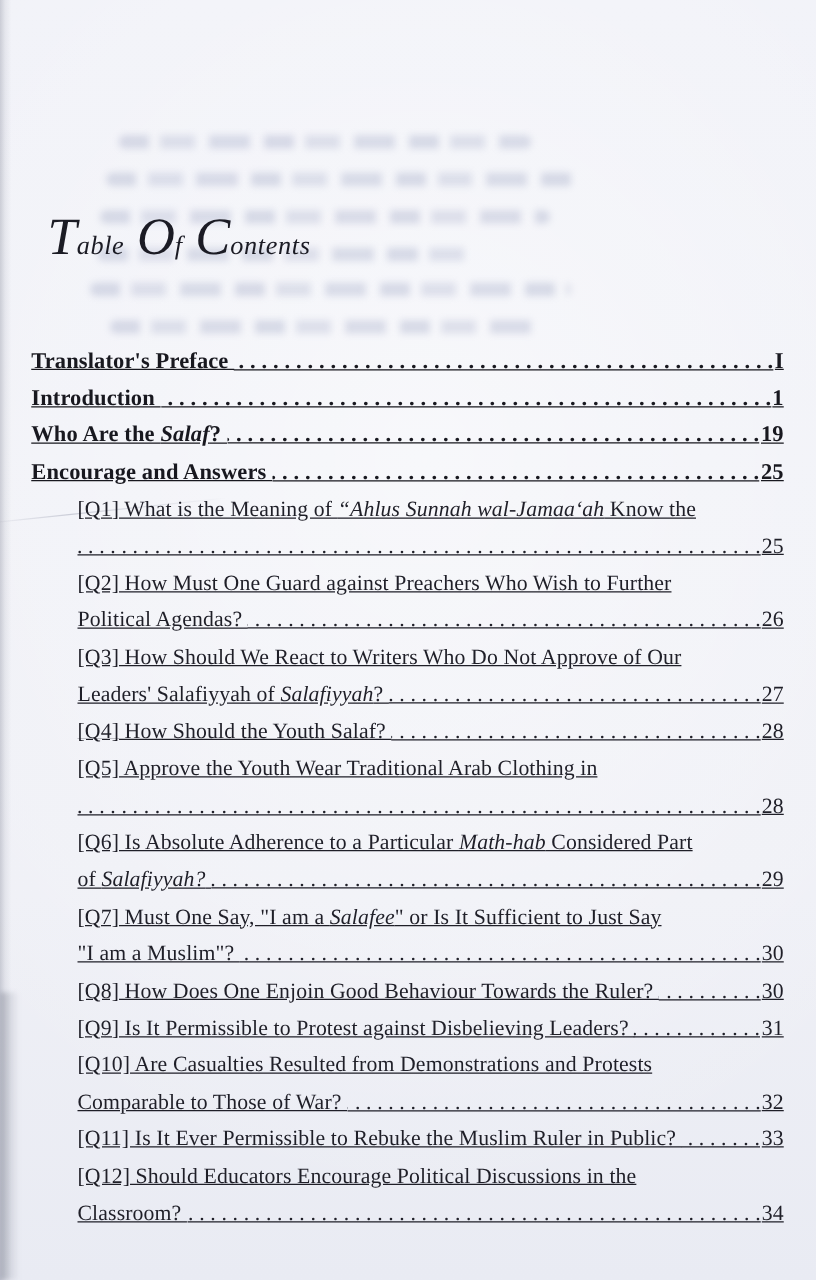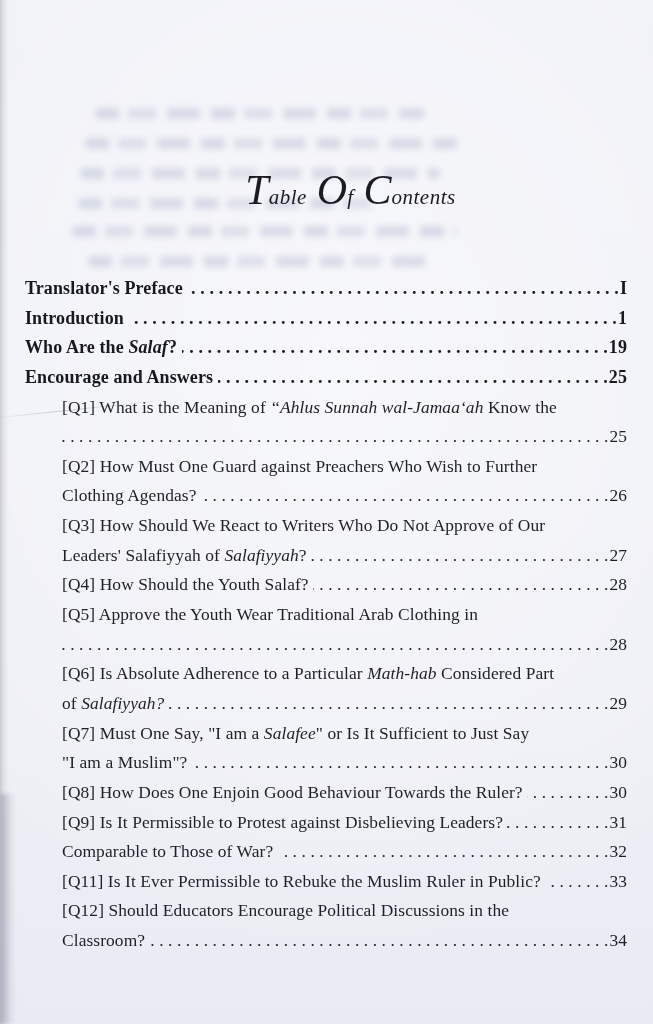--- a/index.html
+++ b/index.html
@@ -44,39 +44,40 @@
   .g1 { left:95px; top:108px; width:330px; }
   .g2 { left:85px; top:138px; width:375px; }
   .g3 { left:80px; top:168px; width:360px; }
   .g4 { left:78px; top:198px; width:300px; }
   .g5 { left:72px; top:226px; width:385px; }
   .g6 { left:88px; top:256px; width:340px; }
 
   
   .title {
     position:absolute; top:166px; left:0; right:0; z-index:2;
-    margin:0; padding-left:48px;
-    text-align:center; font-style:italic; font-weight:400; color:#1b1b24;
+    margin:0; padding-left:38px;
+    text-align:left; font-style:italic; font-weight:400; color:#1b1b24;
   }
   .title .word { white-space:nowrap; }
   .title .word + .word { margin-left:10px; }
   .title .cap   { font-size:42px; }
   .title .small { font-size:21px; letter-spacing:.5px; }
 
   
   .toc {
     position:absolute; top:274px; left:25px; right:26px; z-index:2;
     font-size:17.4px; letter-spacing:.1px;
   }
   .entry.b   { font-weight:700; font-size:18px; color:#18181f; }
   .entry.ind .line { padding-left:37px; }
   .line {
     display:flex; align-items:flex-end;
     height:29.65px; line-height:29.65px;
     white-space:pre;
+    text-decoration:underline;
   }
   .txt { flex:0 0 auto; white-space:pre; }
   .txt em { font-style:italic; }
   .leader {
     flex:1 1 auto; min-width:0; overflow:hidden;
     white-space:nowrap; direction:rtl;
     padding:0 1px 0 3px;
   }
   .pg { flex:0 0 auto; }
 </style>
@@ -108,21 +109,21 @@
       </div>
       <div class="entry b">
         <div class="line"><span class="txt"><span>Encourage and Answers </span></span><span class="leader">. . . . . . . . . . . . . . . . . . . . . . . . . . . . . . . . . . . . . . . . . . . . . . . . . . . . . . . . . . . . . . . . . . . . . . . . . . . . . . . . </span><span class="pg">25</span></div>
       </div>
       <div class="entry ind">
         <div class="line"><span class="txt"><span>[Q1] What is the Meaning of </span><em>“Ahlus Sunnah wal-Jamaa‘ah</em><span> Know the</span></span></div>
         <div class="line"><span class="leader">. . . . . . . . . . . . . . . . . . . . . . . . . . . . . . . . . . . . . . . . . . . . . . . . . . . . . . . . . . . . . . . . . . . . . . . . . . . . . . . . </span><span class="pg">25</span></div>
       </div>
       <div class="entry ind">
         <div class="line"><span class="txt"><span>[Q2] How Must One Guard against Preachers Who Wish to Further</span></span></div>
-        <div class="line"><span class="txt"><span>Clothing Agendas? </span></span><span class="leader">. . . . . . . . . . . . . . . . . . . . . . . . . . . . . . . . . . . . . . . . . . . . . . . . . . . . . . . . . . . . . . . . . . . . . . . . . . . . . . . . </span><span class="pg">26</span></div>
+        <div class="line"><span class="txt"><span>Political Agendas? </span></span><span class="leader">. . . . . . . . . . . . . . . . . . . . . . . . . . . . . . . . . . . . . . . . . . . . . . . . . . . . . . . . . . . . . . . . . . . . . . . . . . . . . . . . </span><span class="pg">26</span></div>
       </div>
       <div class="entry ind">
         <div class="line"><span class="txt"><span>[Q3] How Should We React to Writers Who Do Not Approve of Our</span></span></div>
         <div class="line"><span class="txt"><span>Leaders' Salafiyyah of </span><em>Salafiyyah</em><span>? </span></span><span class="leader">. . . . . . . . . . . . . . . . . . . . . . . . . . . . . . . . . . . . . . . . . . . . . . . . . . . . . . . . . . . . . . . . . . . . . . . . . . . . . . . . </span><span class="pg">27</span></div>
       </div>
       <div class="entry ind">
         <div class="line"><span class="txt"><span>[Q4] How Should the Youth Salaf? </span></span><span class="leader">. . . . . . . . . . . . . . . . . . . . . . . . . . . . . . . . . . . . . . . . . . . . . . . . . . . . . . . . . . . . . . . . . . . . . . . . . . . . . . . . </span><span class="pg">28</span></div>
       </div>
       <div class="entry ind">
         <div class="line"><span class="txt"><span>[Q5] Approve the Youth Wear Traditional Arab Clothing in</span></span></div>
@@ -136,20 +137,21 @@
         <div class="line"><span class="txt"><span>[Q7] Must One Say, "I am a </span><em>Salafee</em><span>" or Is It Sufficient to Just Say</span></span></div>
         <div class="line"><span class="txt"><span>"I am a Muslim"? </span></span><span class="leader">. . . . . . . . . . . . . . . . . . . . . . . . . . . . . . . . . . . . . . . . . . . . . . . . . . . . . . . . . . . . . . . . . . . . . . . . . . . . . . . . </span><span class="pg">30</span></div>
       </div>
       <div class="entry ind">
         <div class="line"><span class="txt"><span>[Q8] How Does One Enjoin Good Behaviour Towards the Ruler? </span></span><span class="leader">. . . . . . . . . . . . . . . . . . . . . . . . . . . . . . . . . . . . . . . . . . . . . . . . . . . . . . . . . . . . . . . . . . . . . . . . . . . . . . . . </span><span class="pg">30</span></div>
       </div>
       <div class="entry ind">
         <div class="line"><span class="txt"><span>[Q9] Is It Permissible to Protest against Disbelieving Leaders? </span></span><span class="leader">. . . . . . . . . . . . . . . . . . . . . . . . . . . . . . . . . . . . . . . . . . . . . . . . . . . . . . . . . . . . . . . . . . . . . . . . . . . . . . . . </span><span class="pg">31</span></div>
       </div>
       <div class="entry ind">
+        <div class="line"><span class="txt"><span>[Q10] Are Casualties Resulted from Demonstrations and Protests</span></span></div>
         <div class="line"><span class="txt"><span>Comparable to Those of War? </span></span><span class="leader">. . . . . . . . . . . . . . . . . . . . . . . . . . . . . . . . . . . . . . . . . . . . . . . . . . . . . . . . . . . . . . . . . . . . . . . . . . . . . . . . </span><span class="pg">32</span></div>
       </div>
       <div class="entry ind">
         <div class="line"><span class="txt"><span>[Q11] Is It Ever Permissible to Rebuke the Muslim Ruler in Public? </span></span><span class="leader">. . . . . . . . . . . . . . . . . . . . . . . . . . . . . . . . . . . . . . . . . . . . . . . . . . . . . . . . . . . . . . . . . . . . . . . . . . . . . . . . </span><span class="pg">33</span></div>
       </div>
       <div class="entry ind">
         <div class="line"><span class="txt"><span>[Q12] Should Educators Encourage Political Discussions in the</span></span></div>
         <div class="line"><span class="txt"><span>Classroom? </span></span><span class="leader">. . . . . . . . . . . . . . . . . . . . . . . . . . . . . . . . . . . . . . . . . . . . . . . . . . . . . . . . . . . . . . . . . . . . . . . . . . . . . . . . </span><span class="pg">34</span></div>
       </div>
     </div>

